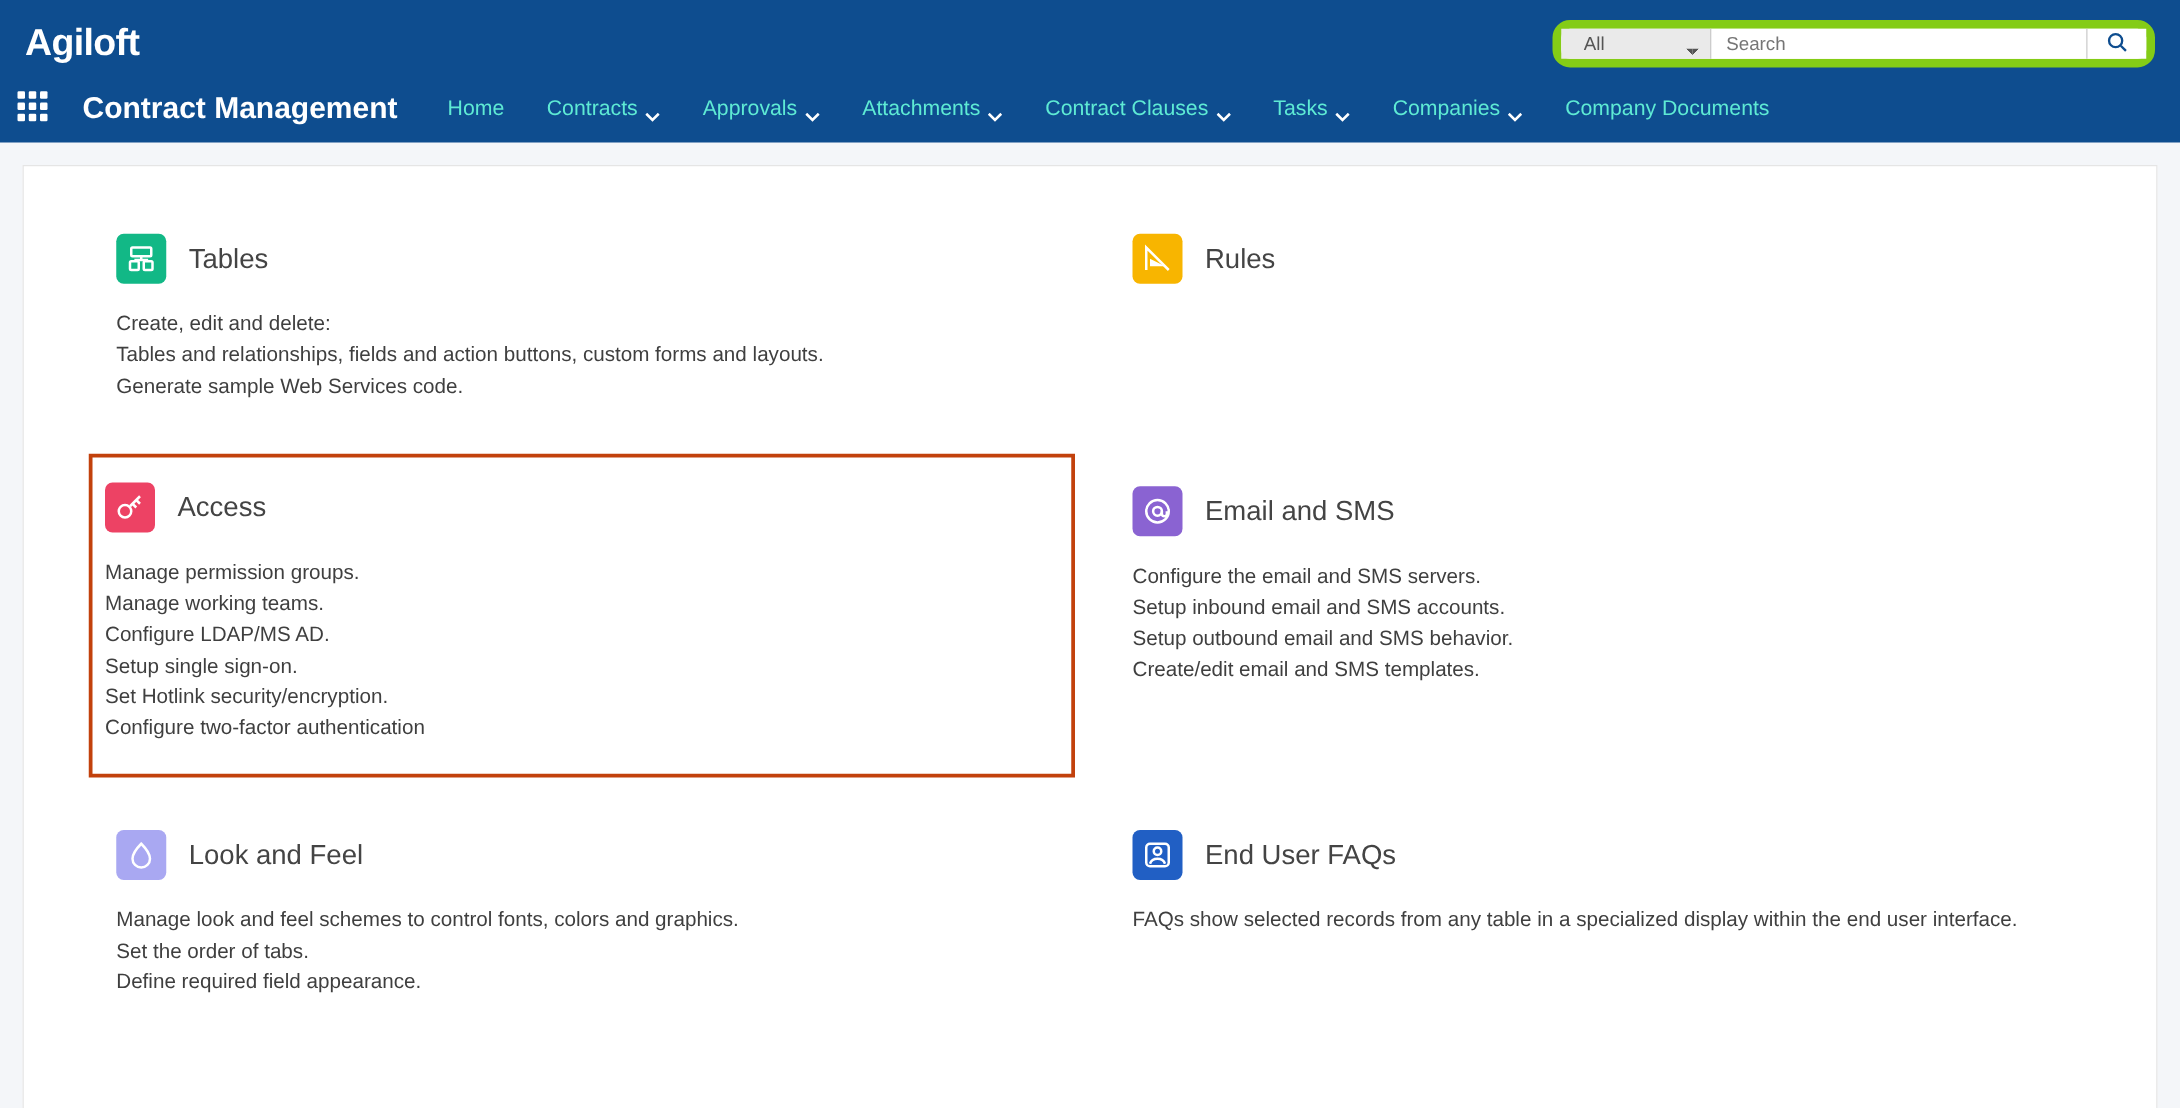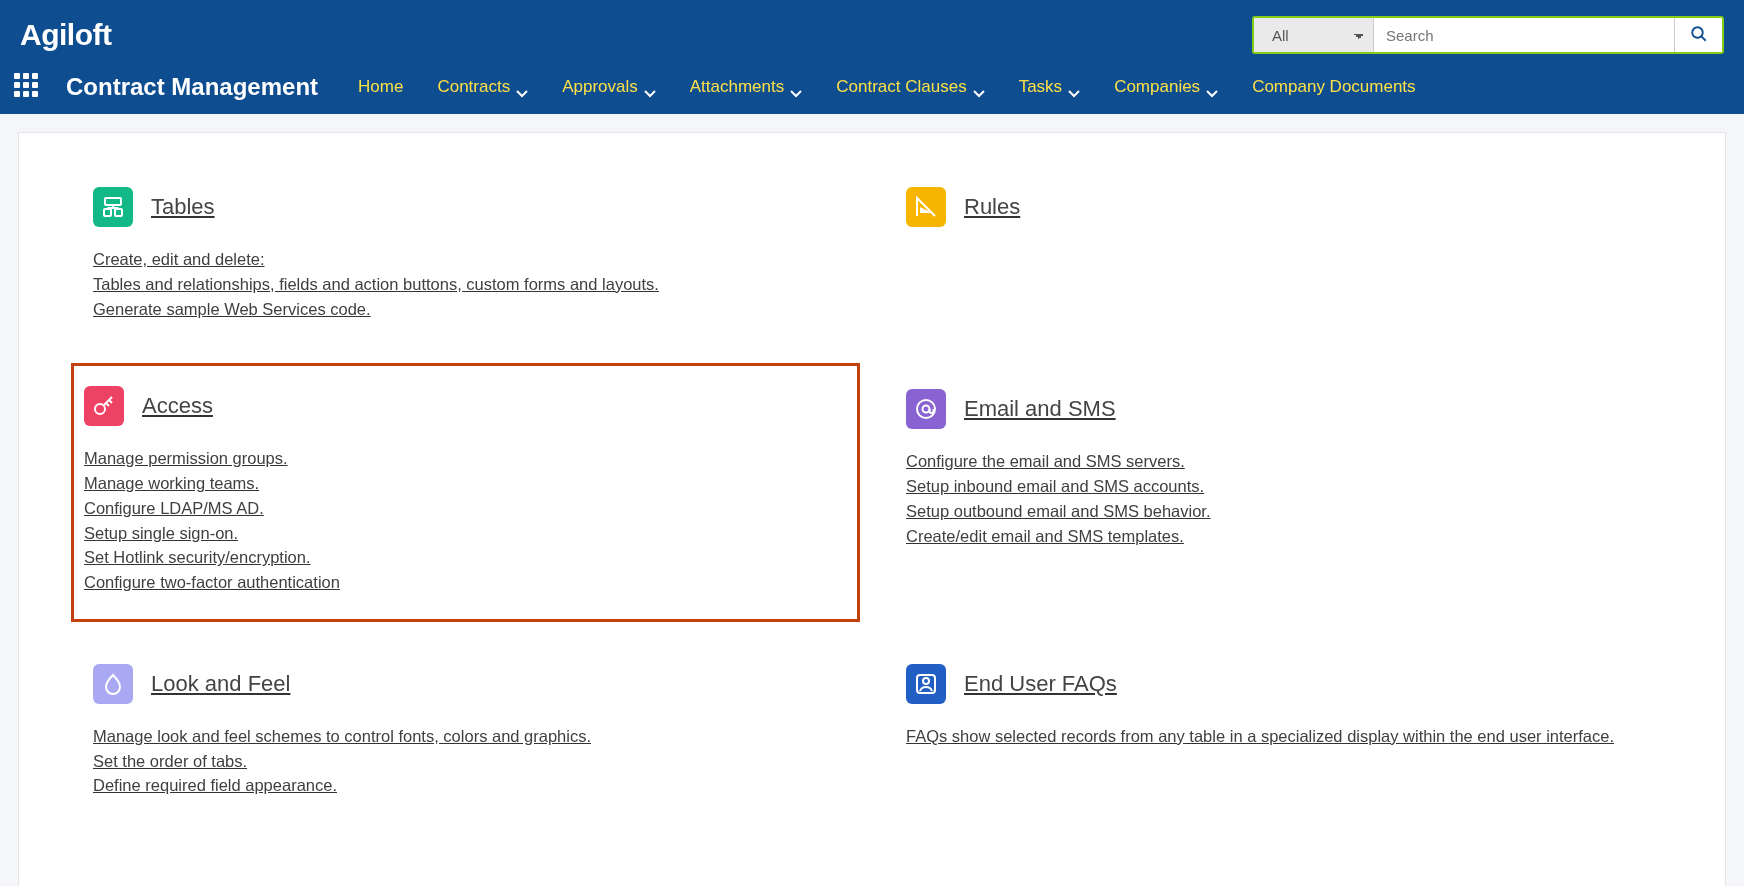--- a/index.html
+++ b/index.html
@@ -26,22 +26,22 @@
   color: #fff;
   font-size: 30px;
   font-weight: 700;
   letter-spacing: -0.5px;
 }
 .search-wrap {
   margin-left: auto;
   display: flex;
   align-items: stretch;
   background: #fff;
-  border: 2px solid #84cc16;
-  border-radius: 3px;
+  border: 7px solid #84cc16;
+  border-radius: 14px;
   height: 38px;
 }
 .search-filter {
   background: #eaeaea;
   border: none;
   border-right: 1px solid #ccc;
   color: #555;
   font-size: 15px;
   padding: 0 28px 0 18px;
   appearance: none;
@@ -87,21 +87,21 @@
 }
 .apps-icon span { background: #fff; border-radius: 1px; }
 .module-title {
   color: #fff;
   font-size: 24px;
   font-weight: 700;
   margin-right: 40px;
 }
 .nav-items { display: flex; gap: 34px; }
 .nav-item {
-  color: #fde047;
+  color: #5eead4;
   font-size: 17px;
   display: flex;
   align-items: center;
   gap: 6px;
   cursor: pointer;
 }
 .chev {
   width: 12px; height: 8px;
   display: inline-block;
 }
@@ -113,21 +113,21 @@
   padding: 50px 70px;
   border: 1px solid #e5e5e5;
   min-height: 760px;
 }
 .grid {
   display: grid;
   grid-template-columns: 1fr 1fr;
   column-gap: 60px;
   row-gap: 60px;
 }
-.card { padding: 4px; text-decoration: underline; }
+.card { padding: 4px; }
 .card.highlight { border: 3px solid #c2410c; padding: 20px 16px 24px 10px; margin: -22px -18px; }
 .card-head {
   display: flex;
   align-items: center;
   gap: 18px;
   margin-bottom: 20px;
 }
 .card-icon {
   width: 40px; height: 40px;
   border-radius: 6px;

